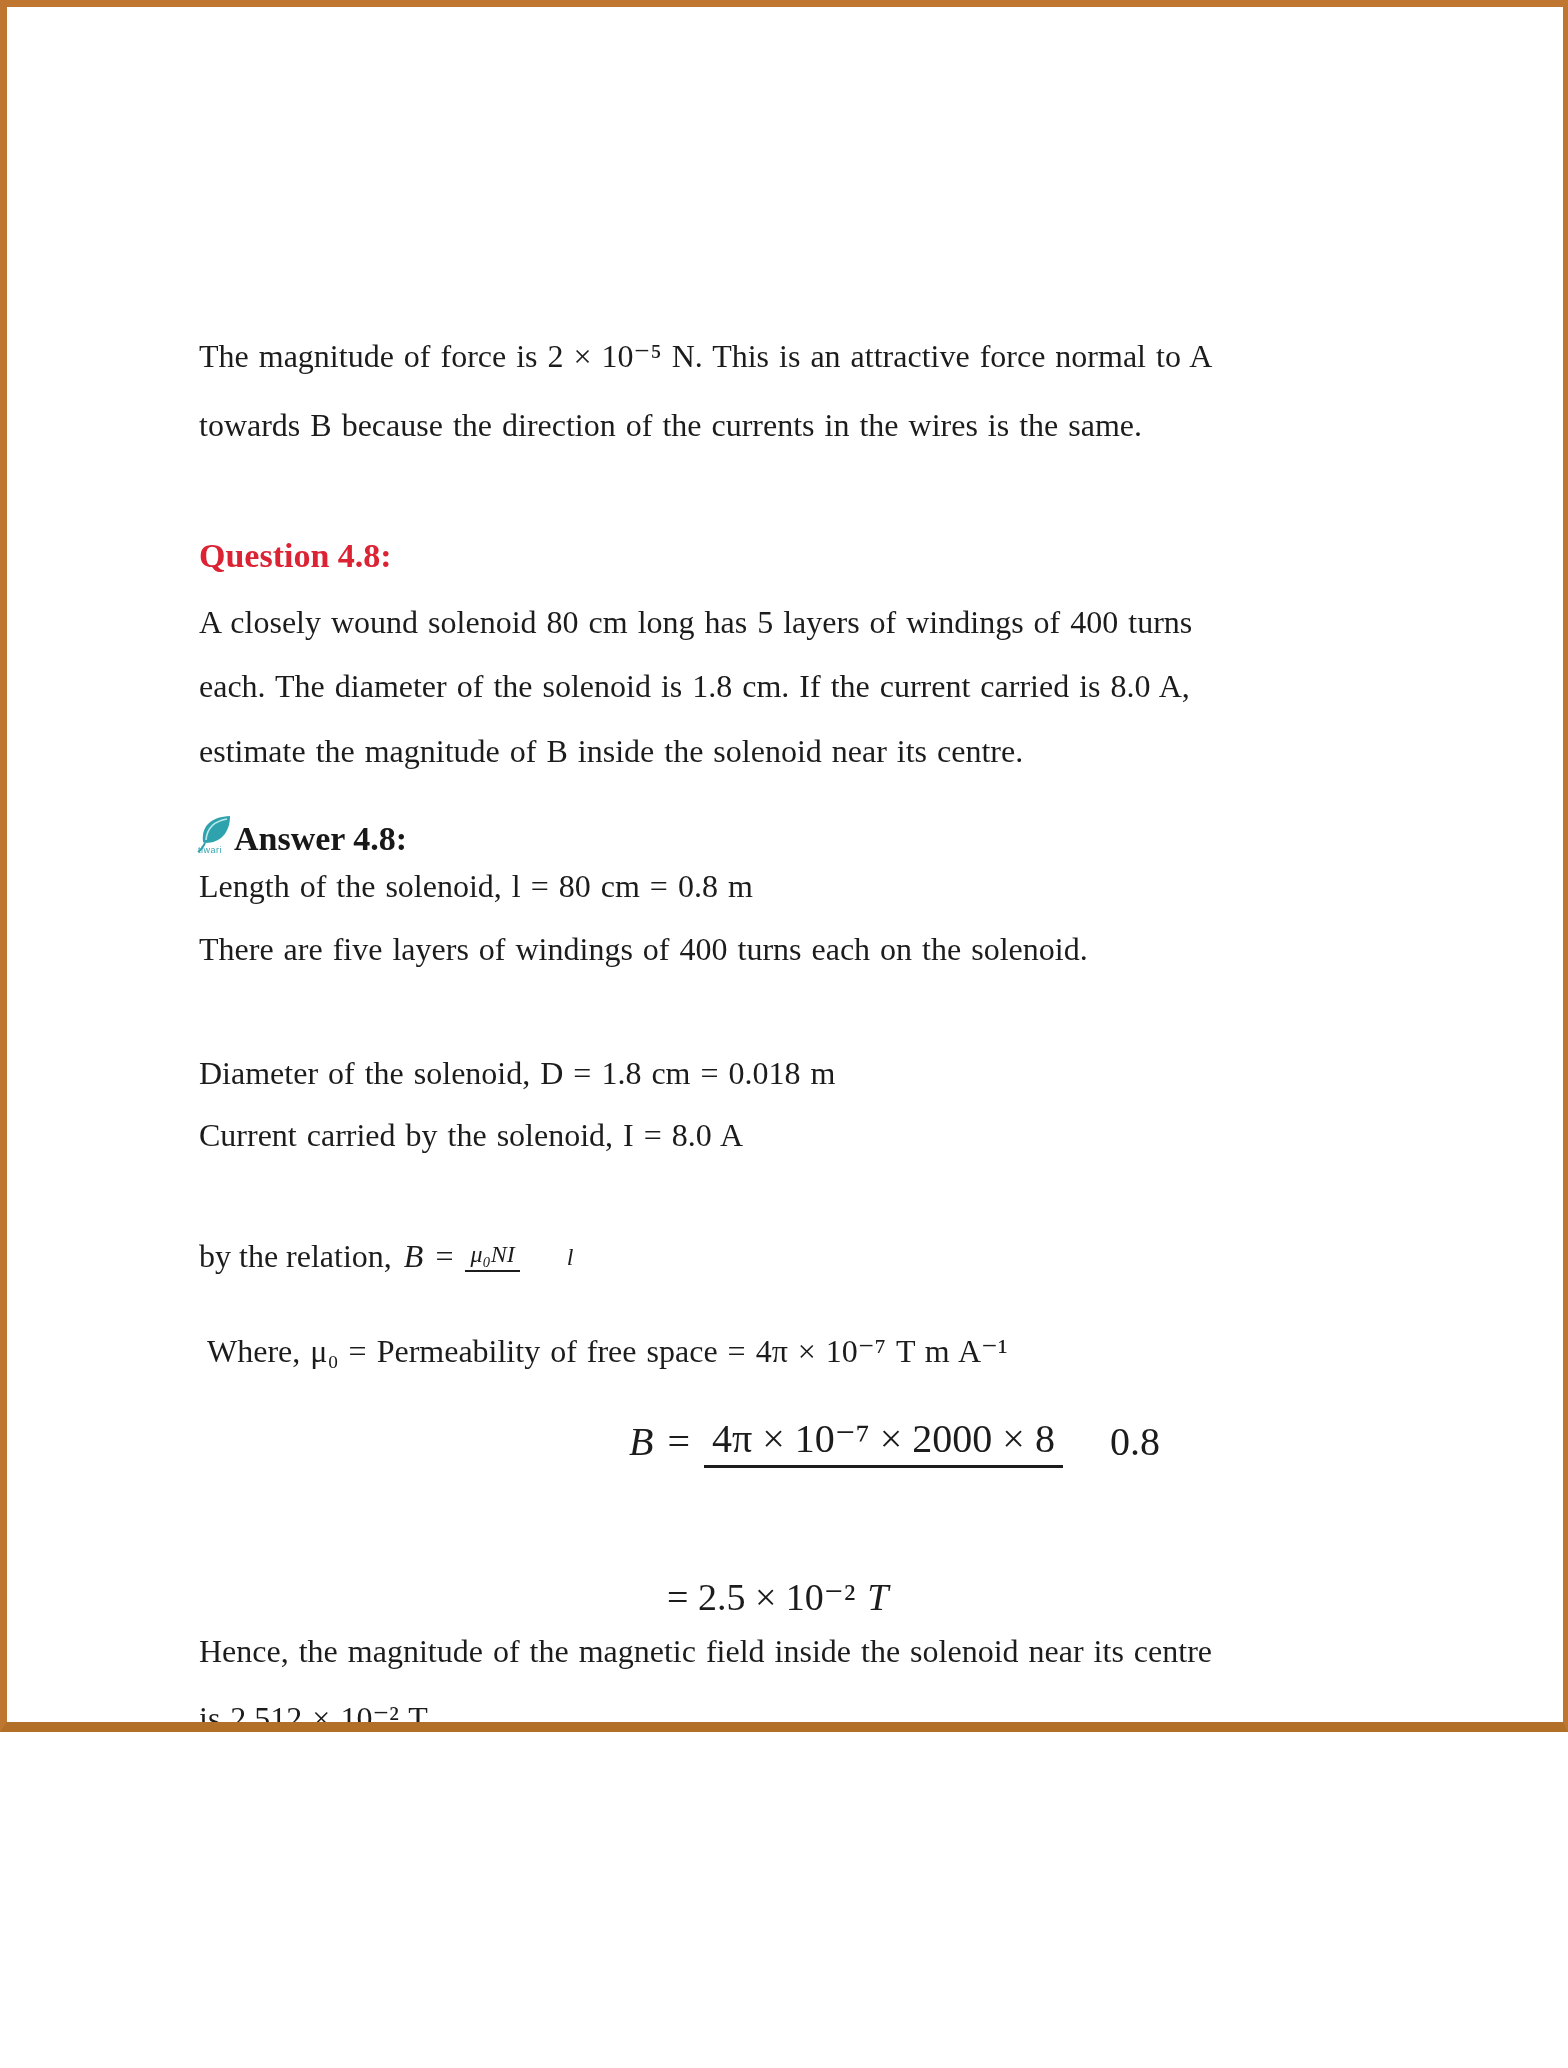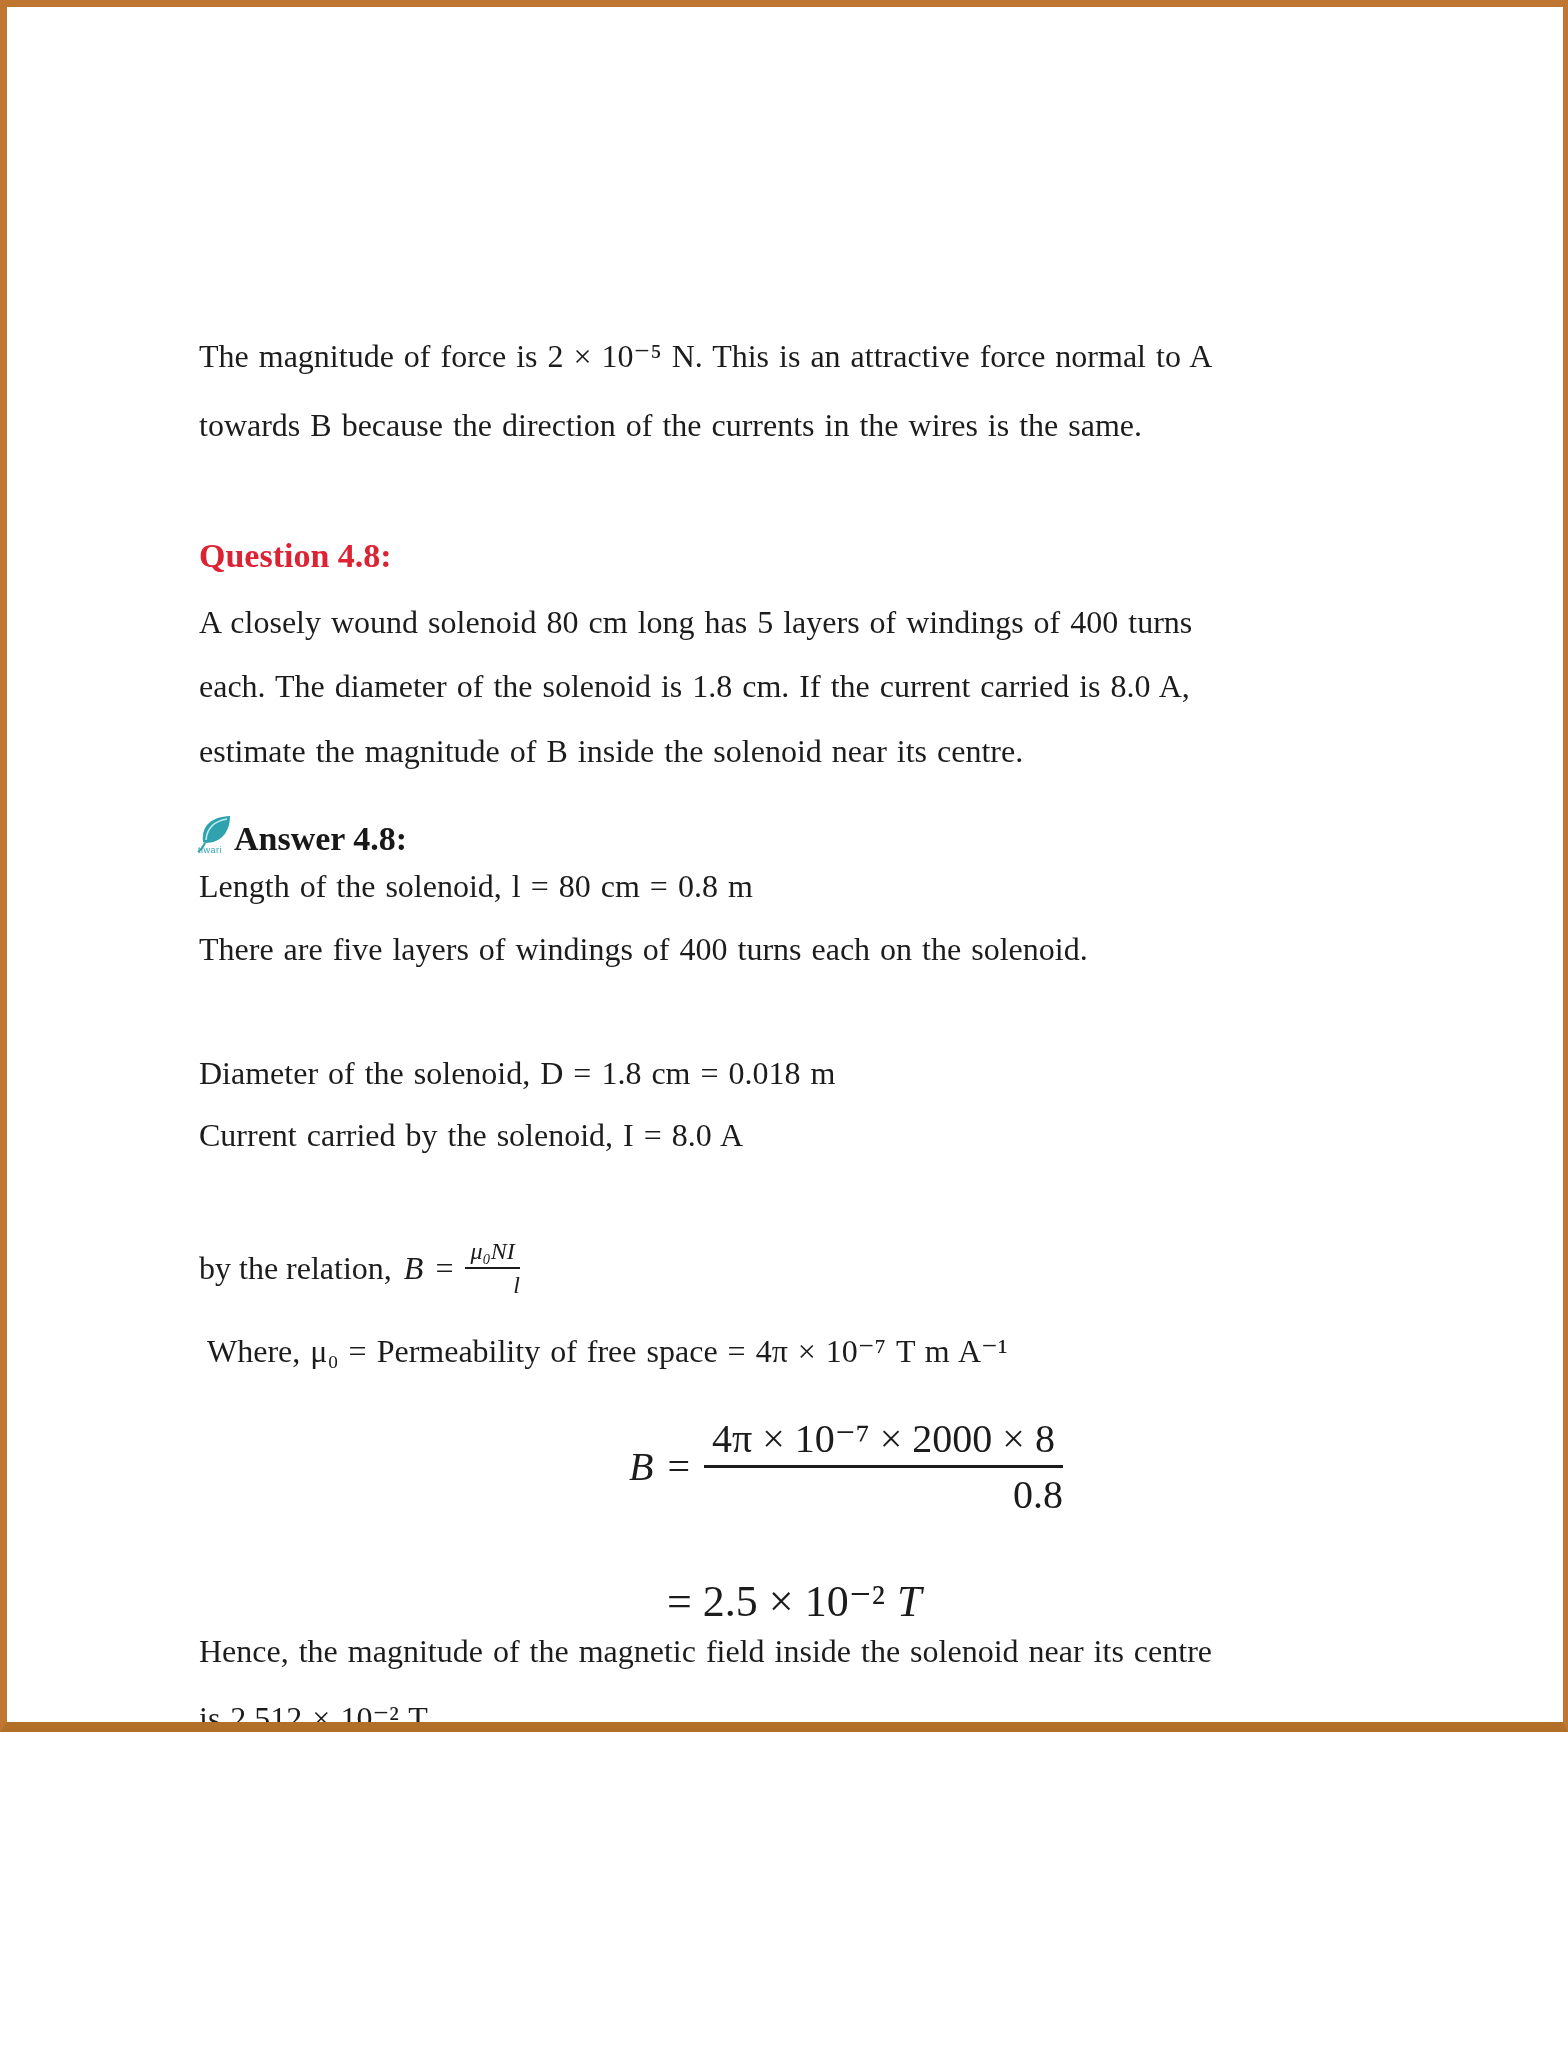--- a/index.html
+++ b/index.html
@@ -28,26 +28,26 @@
   }
   .q-heading { color:#dc2334; }
   .a-heading { left:227px; color:#181818; }
   .math-row {
     position:absolute; display:flex;
     align-items:center; white-space:nowrap;
   }
   .relation-row { left:192px; top:1231px; font-size:32px; gap:12px; }
   .equation-row { left:622px; top:1408px; font-size:40px; gap:14px; }
   .ital { font-style:italic; }
-  .frac { display:inline-flex; flex-direction:column; align-items:flex-end; }
+  .frac { display:inline-flex; flex-direction:row; align-items:flex-start;gap:47px; }
   .frac .num { border-bottom:3px solid #1c1c1c; padding:0 8px 3px 8px; text-align:center; }
   .frac .den { padding-top:3px; text-align:center; }
   .frac-small { font-size:24px; }
   .frac-small .num { border-bottom:2px solid #1c1c1c; padding:0 5px 2px 5px; }
-  .result-line { left:660px; top:1568px; font-size:44px; gap:0; }
+  .result-line { left:660px; top:1568px; font-size:38px; gap:0; }
   .result-line .unit { font-style:italic; margin-left:12px; }
   .leaf-logo { position:absolute; left:190px; top:806px; }
   .logo-caption {
     position:absolute; left:191px; top:838px;
     font-size:9px; color:#35a5b0;
     font-family:"Liberation Sans",sans-serif;
     letter-spacing:0.5px;
   }
   .ribbon { position:absolute; left:618px; top:1852px; }
   .page-number {

